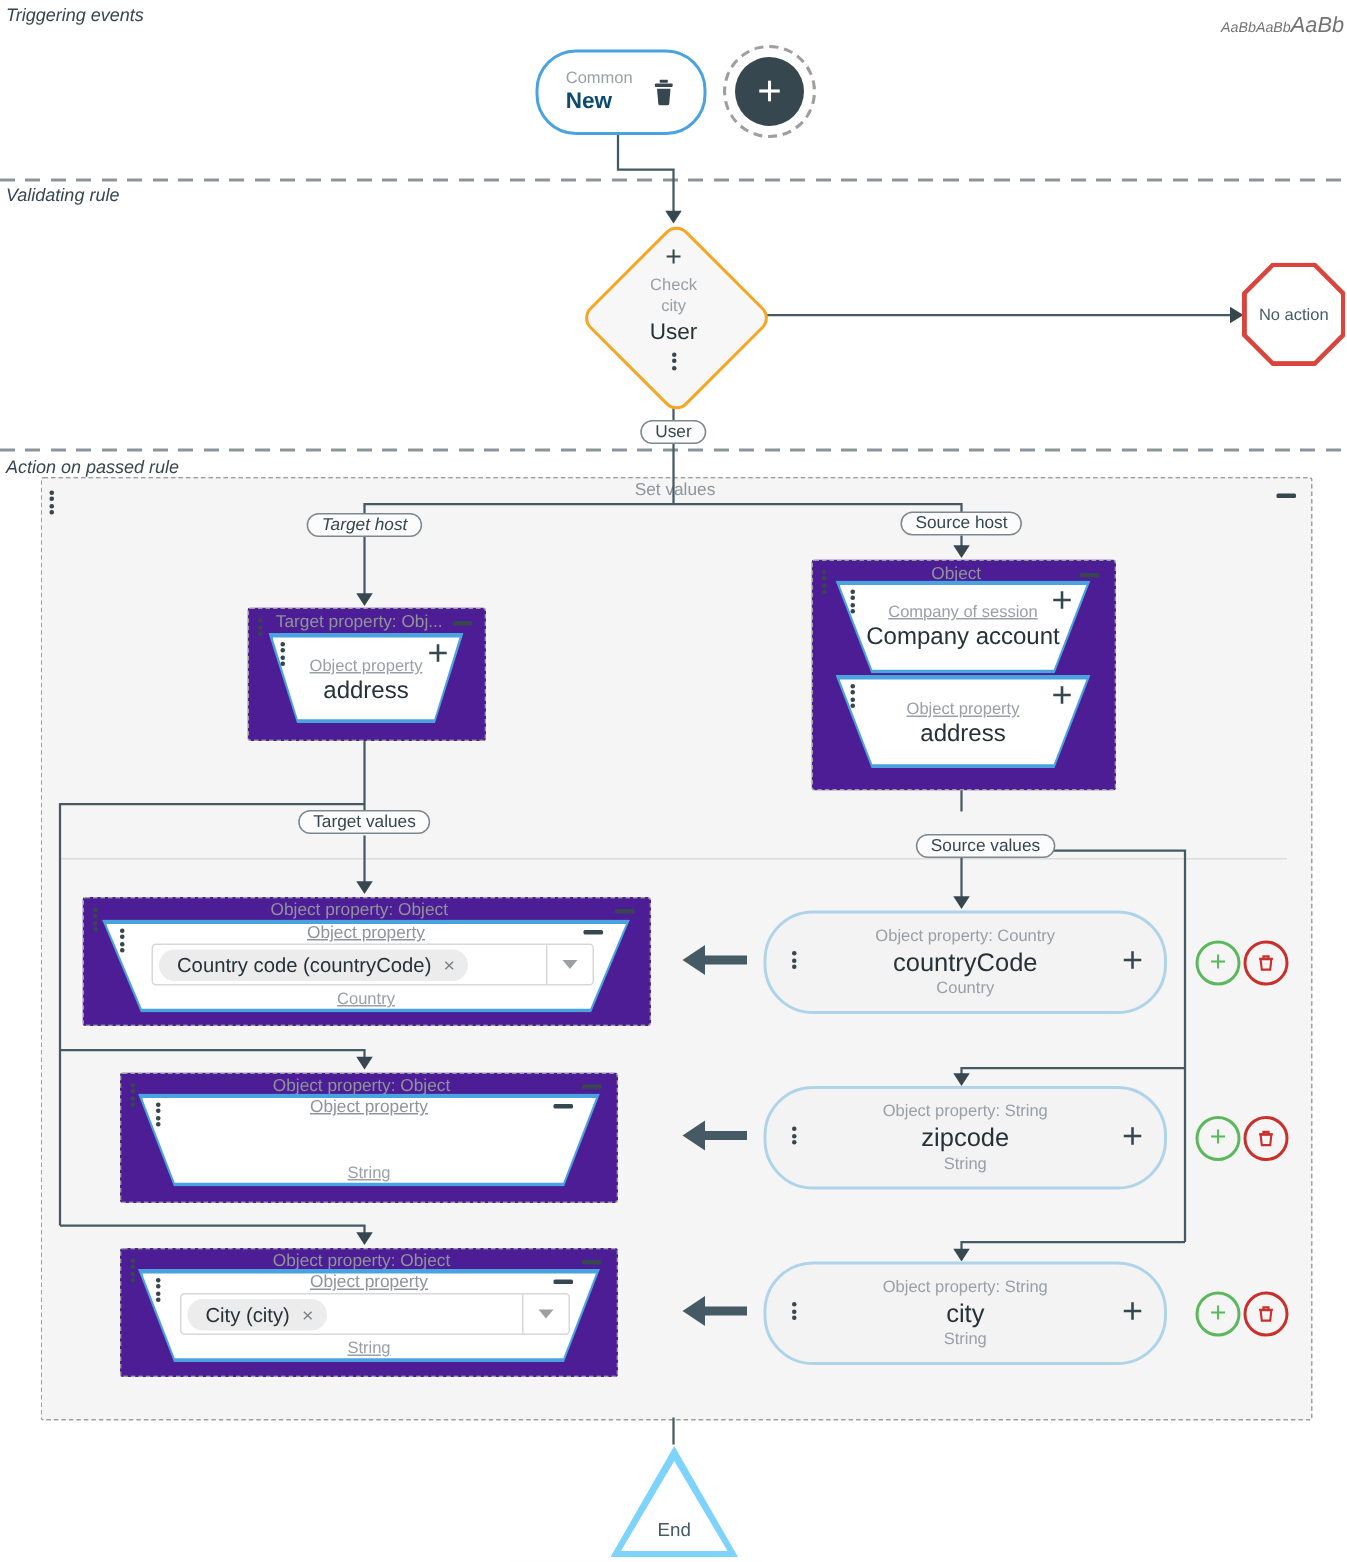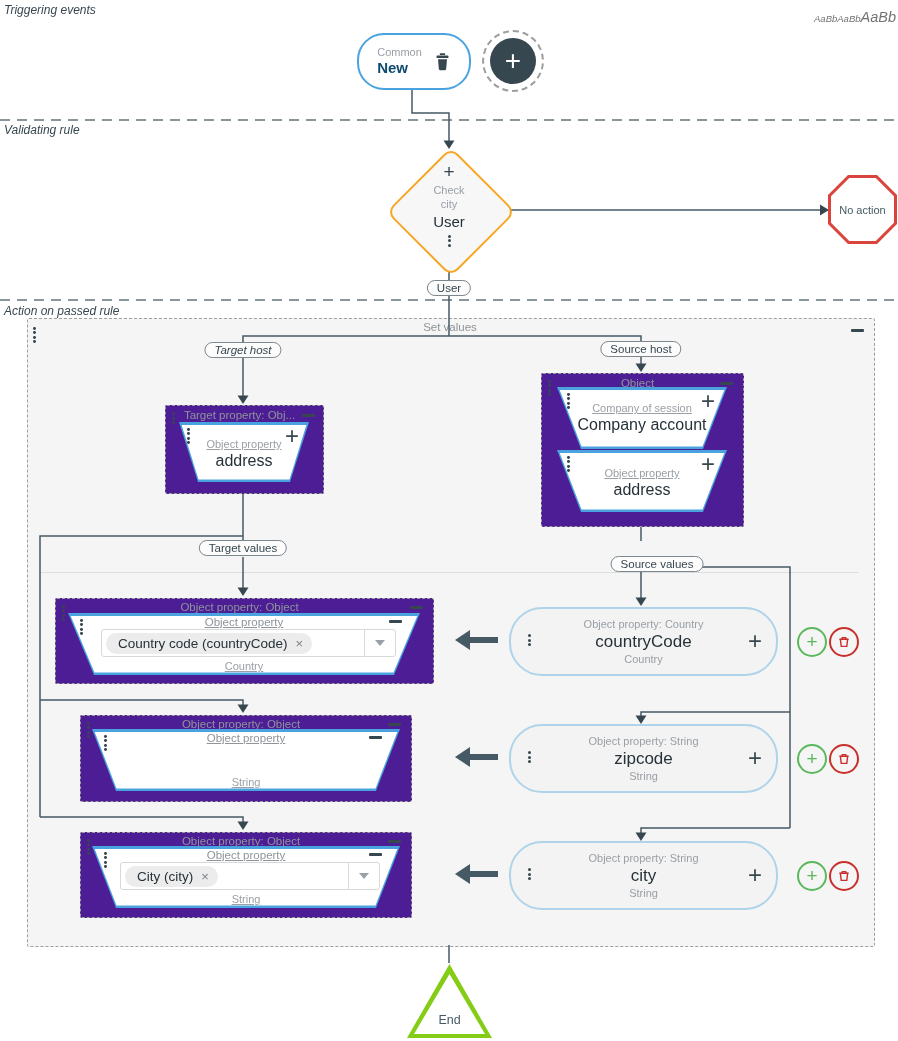--- a/index.html
+++ b/index.html
@@ -78,21 +78,21 @@
   .spill .l2{font-size:17px;color:#263238;line-height:1.25;}
   
   .act{position:absolute;width:26px;height:26px;border-radius:50%;display:flex;align-items:center;
     justify-content:center;background:#F5F5F5;z-index:3;}
   .act.add{border:2px solid #5CB85C;color:#5CB85C;font-size:19px;line-height:1;}
   .act.add::before{content:"+";margin-top:-2px;}
   .act.del{border:2px solid #C9302C;}
   
   .bigarrow{position:absolute;width:46px;height:28px;z-index:3;}
   
-  .endtri{position:absolute;left:407px;top:964px;width:85px;height:74px;background:#84cc16;
+  .endtri{position:absolute;left:407px;top:964px;width:85px;height:74px;background:#7dd3fc;
     clip-path:polygon(50% 0,100% 100%,0 100%);z-index:3;}
   .endtri-inner{position:absolute;left:7px;right:7px;top:10px;bottom:4px;background:#fff;
     clip-path:polygon(50% 0,100% 100%,0 100%);}
   .endtri-label{position:absolute;left:0;right:0;bottom:11px;text-align:center;font-size:12.5px;color:#455A64;}
   .sep-light{position:absolute;left:40px;top:572px;width:818px;height:1px;background:#DDDDDD;z-index:1;}
 </style>
 </head>
 <body>
 
 <div id="canvas">

